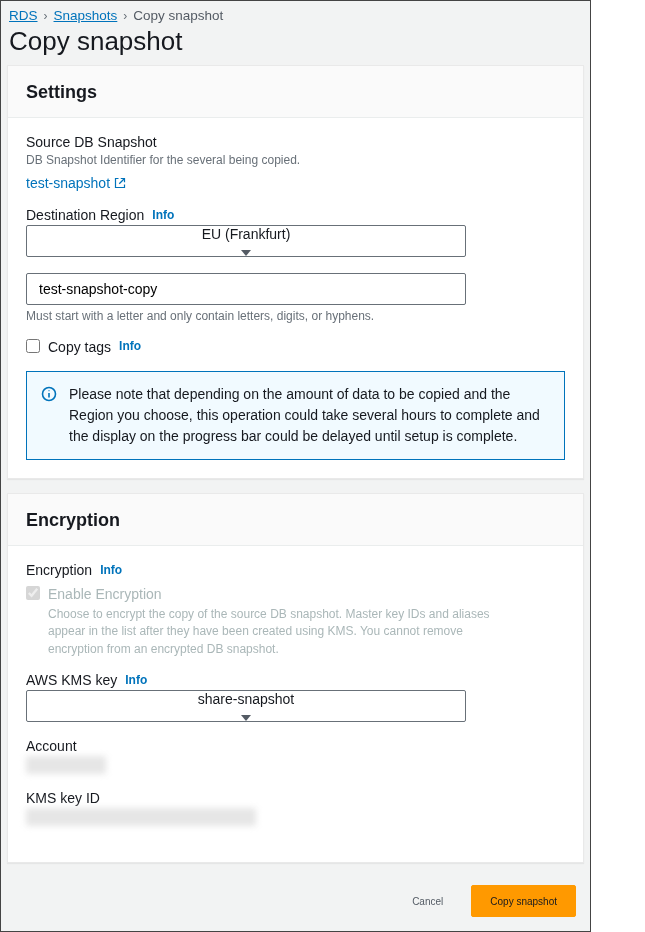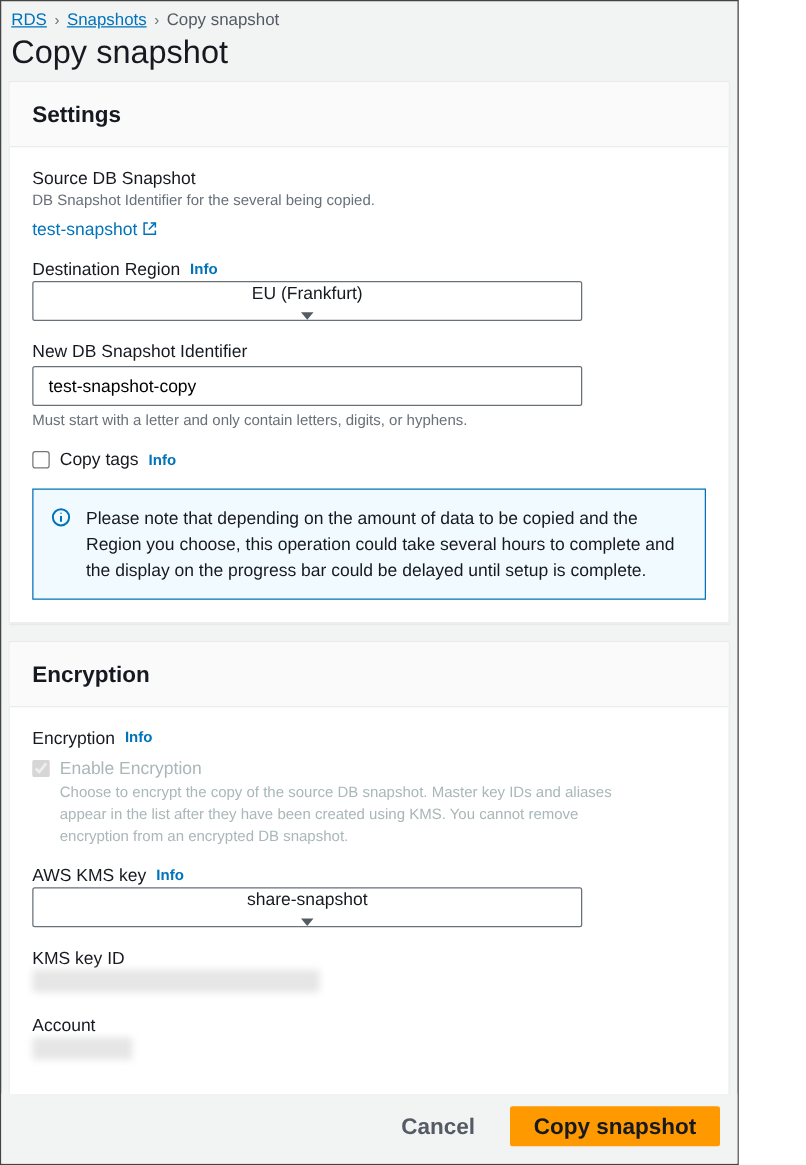--- a/index.html
+++ b/index.html
@@ -119,21 +119,21 @@
     font-family: inherit;
     background: transparent;
   }
   .hint {
     font-size: 12px;
     color: #687078;
     margin-top: 4px;
   }
   .checkbox-row {
     display: flex;
-    align-items: flex-end;
+    align-items: flex-start;
     gap: 8px;
     margin-bottom: 16px;
   }
   .checkbox-row input[type=checkbox] {
     width: 14px; height: 14px;
     margin: 0;
   }
   .checkbox-row label { font-size: 14px; }
   .checkbox-row.disabled {
     color: #aab7b8;
@@ -180,22 +180,22 @@
   .footer {
     padding: 10px 14px 14px 14px;
     display: flex;
     justify-content: flex-end;
     gap: 10px;
     background: #f2f3f3;
   }
   .btn {
     height: 32px;
     padding: 0 18px;
-    font-size: 18px;
-    font-weight: 700;
+    font-size: 10px;
+    font-weight: 400;
     border-radius: 2px;
     cursor: pointer;
     display: inline-flex;
     align-items: center;
     justify-content: center;
     border: 1px solid transparent;
   }
   .btn-link {
     background: transparent;
     color: #545b64;
@@ -245,21 +245,20 @@
             <span>Destination Region</span>
             <a href="#" class="info-link">Info</a>
           </div>
           <div class="select-wrap">
             <span>EU (Frankfurt)</span>
             <span class="select-caret"></span>
           </div>
         </div>
 
         <div class="field">
-          <div class="field-label">New DB Snapshot Identifier</div>
           <div class="text-input" style="margin-top:4px">
             <input type="text" value="test-snapshot-copy" style="">
           </div>
           <div class="hint">Must start with a letter and only contain letters, digits, or hyphens.</div>
         </div>
 
         <div class="checkbox-row">
           <input type="checkbox" style="">
           <label>Copy tags</label>
           <a href="#" class="info-link">Info</a>
@@ -298,28 +297,28 @@
           <div class="field-label">
             <span>AWS KMS key</span>
             <a href="#" class="info-link">Info</a>
           </div>
           <div class="select-wrap">
             <span>share-snapshot</span>
             <span class="select-caret"></span>
           </div>
         </div>
 
+        <div class="field">
+          <div class="field-label">Account</div>
+          <span class="blur-box" style="width:80px">000000000000</span>
+        </div>
+
         <div class="field" style="margin-bottom:4px">
           <div class="field-label">KMS key ID</div>
           <span class="blur-box" style="width:230px">abcdef00-0000-0000-0000-000000000000</span>
-        </div>
-
-        <div class="field">
-          <div class="field-label">Account</div>
-          <span class="blur-box" style="width:80px">000000000000</span>
         </div>
 
       </div>
     </div>
 
   </div>
 
   <div class="footer">
     <button class="btn btn-link">Cancel</button>
     <button class="btn btn-primary">Copy snapshot</button>

